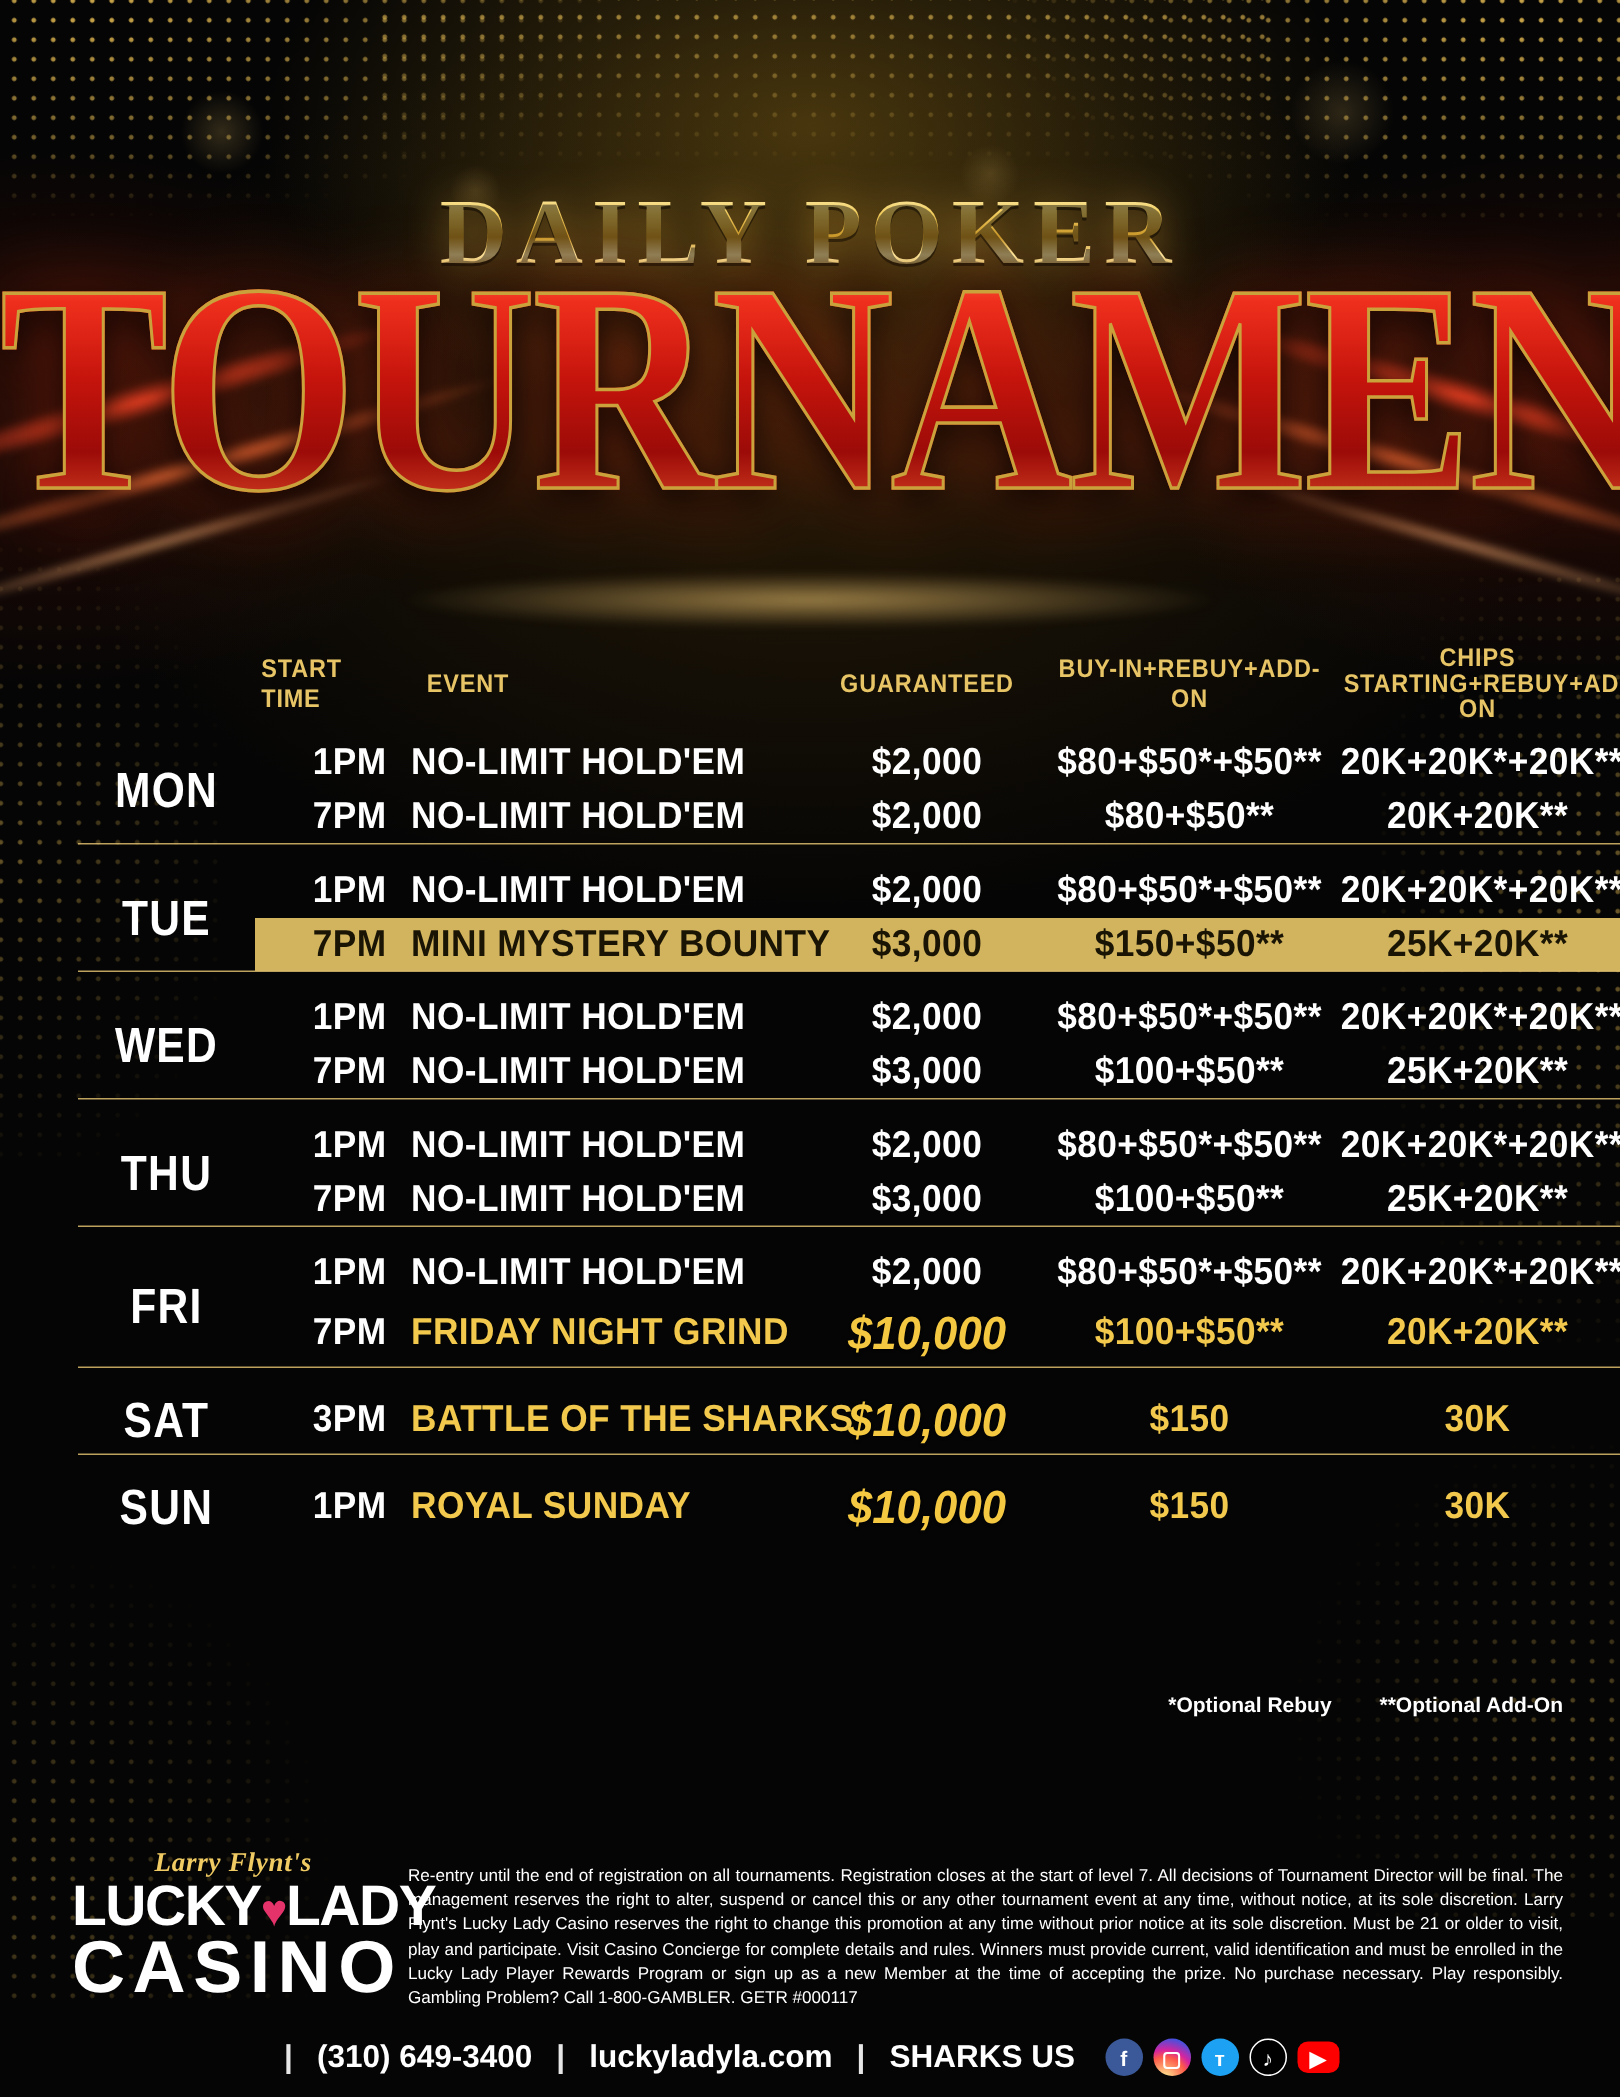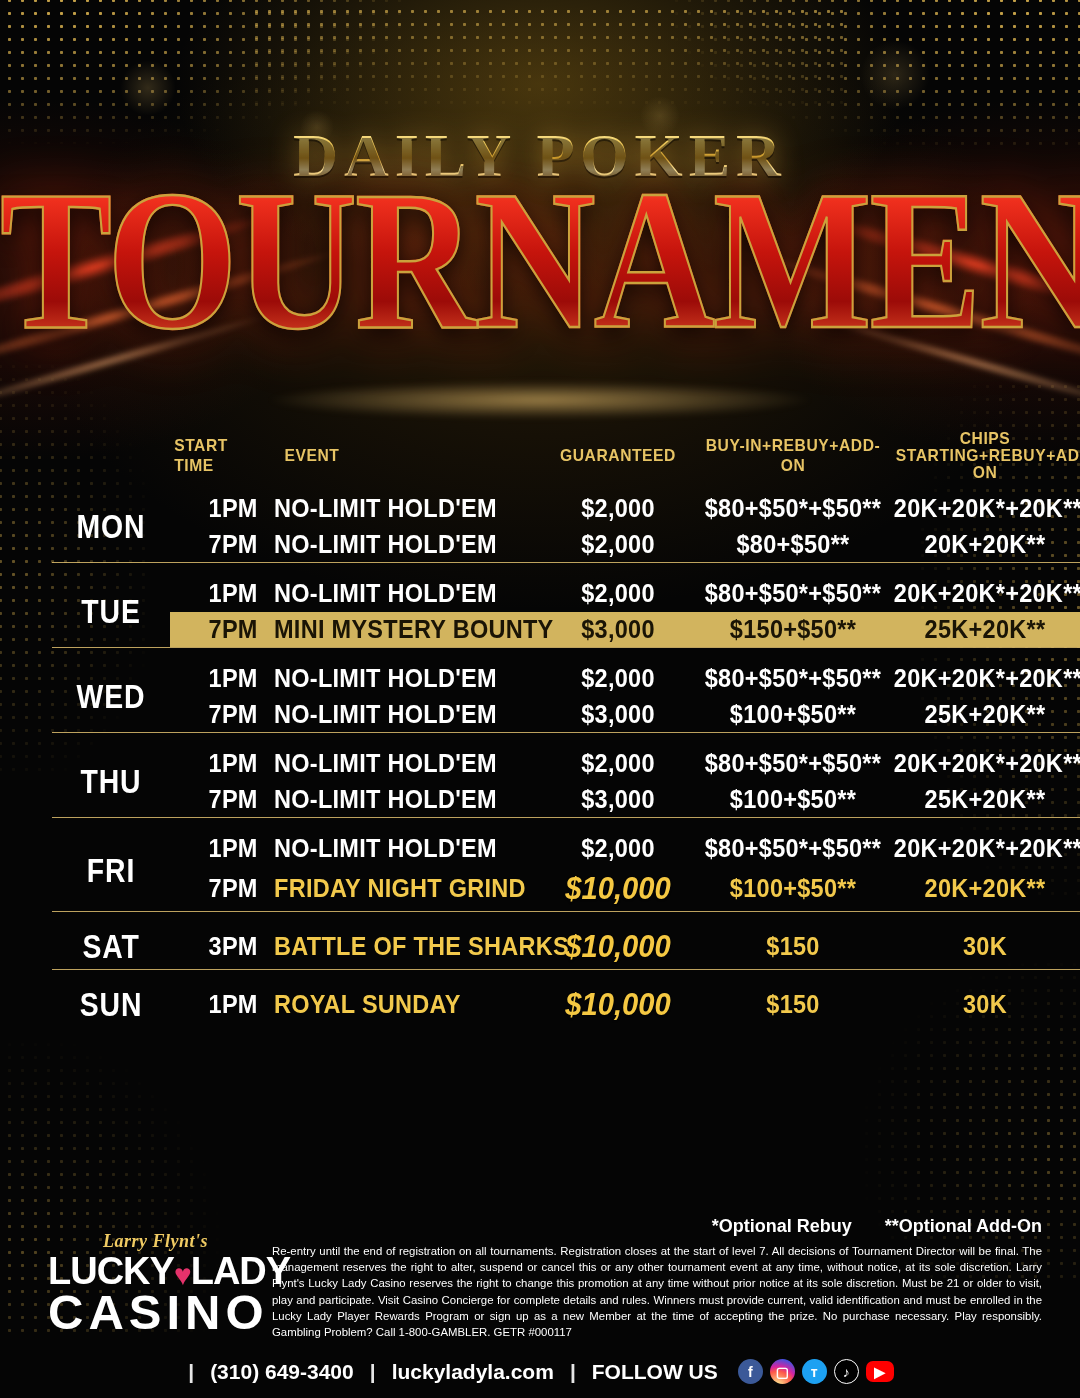--- a/index.html
+++ b/index.html
@@ -157,22 +157,22 @@
   .hl { background: #d2b45e; }
   .hl .cell, .hl .cell.time { color:#1a1405; }
 
   .big-gold {
     color:#f5c842; font-style: italic; font-weight:700; font-size: 31px;
     letter-spacing:0px;
     text-shadow: 0 1px 2px rgba(0,0,0,.6);
   }
 
   .notes {
-    position:absolute; right:38px; top:1216px;
-    color:#fff; font-size:18px; font-weight:700;
+    position:absolute; right:38px; top:1128px;
+    color:#fff; font-size:14px; font-weight:700;
     font-family:"Liberation Sans", sans-serif;
   }
   .notes span { margin-left: 28px; }
 
   
   .logo {
     position:absolute; left:48px; top:1232px; width:215px; text-align:center; line-height:1;
   }
   .logo .lf {
     font-family:"Liberation Serif", serif; font-style:italic; font-weight:700;
@@ -410,21 +410,21 @@
   </div>
 
   <div class="legal">Re-entry until the end of registration on all tournaments. Registration closes at the start of level 7. All decisions of Tournament Director will be final. The management reserves the right to alter, suspend or cancel this or any other tournament event at any time, without notice, at its sole discretion. Larry Flynt's Lucky Lady Casino reserves the right to change this promotion at any time without prior notice at its sole discretion. Must be 21 or older to visit, play and participate. Visit Casino Concierge for complete details and rules. Winners must provide current, valid identification and must be enrolled in the Lucky Lady Player Rewards Program or sign up as a new Member at the time of accepting the prize. No purchase necessary. Play responsibly. Gambling Problem? Call 1-800-GAMBLER. GETR #000117</div>
 
   <div class="bottom-bar">
     <span class="sep">|</span>
     <span>(310) 649-3400</span>
     <span class="sep">|</span>
     <span>luckyladyla.com</span>
     <span class="sep">|</span>
-    <span>FOLLOW US</span>
+    <span>SHARKS US</span>
     <span class="socials" id="socials">
         <span class="sicon fb">f</span>
         <span class="sicon ig">▢</span>
         <span class="sicon tw">ᴛ</span>
         <span class="sicon tk">♪</span>
         <span class="sicon yt">▶</span>
       </span>
   </div>
 
 </div>

